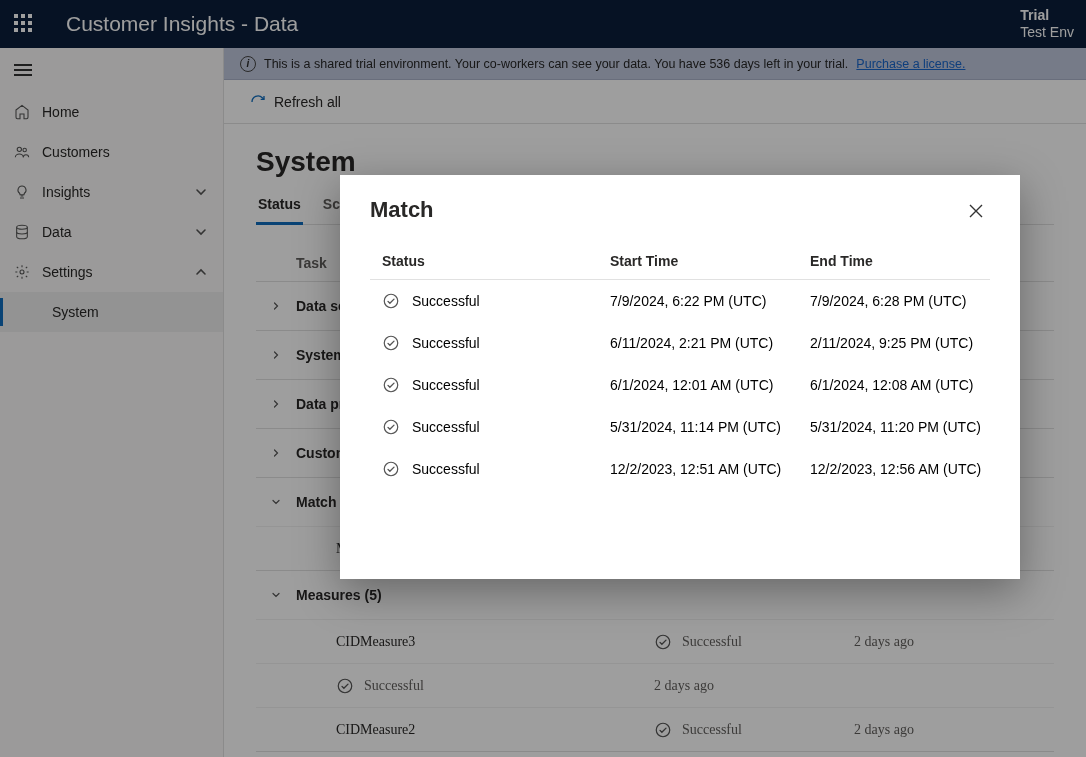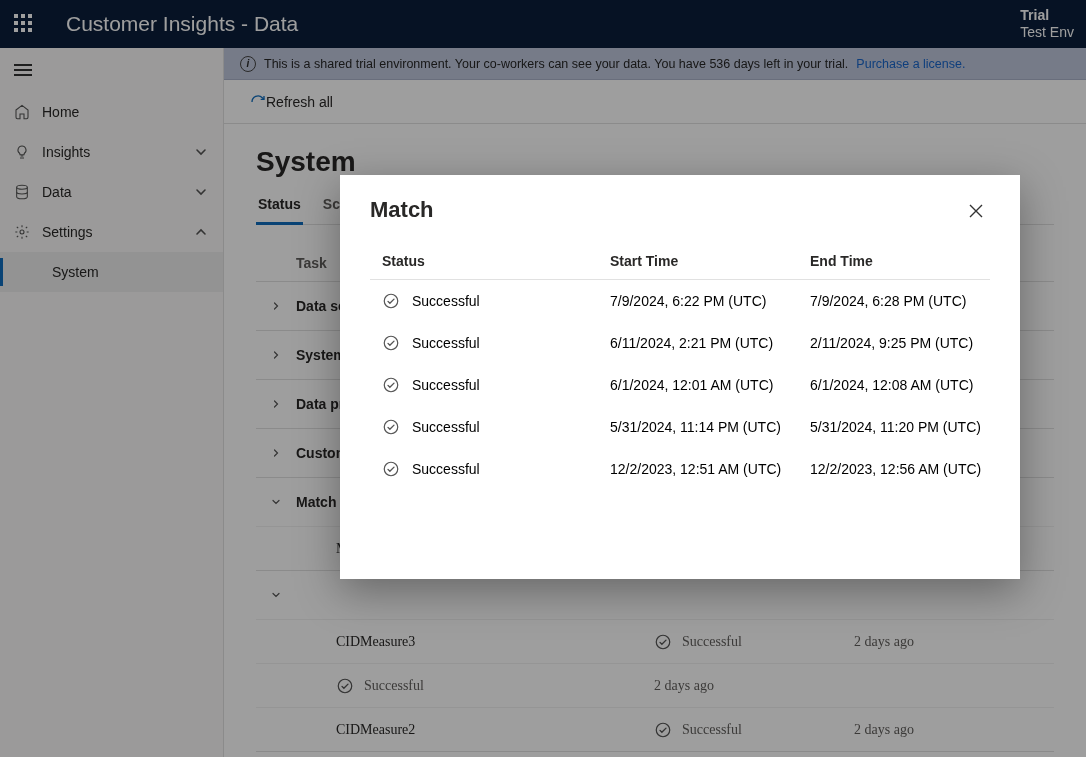--- a/index.html
+++ b/index.html
@@ -48,23 +48,23 @@
   .nav li.active::before{content:"";position:absolute;left:0;top:6px;bottom:6px;width:3px;background:var(--blue-700);}
 
   
   .main{position:absolute;top:var(--topbar-h);left:var(--sidebar-w);right:0;bottom:0;overflow:hidden;background:#fff;}
   .banner{
     height:32px;background:var(--banner-bg);display:flex;align-items:center;
     padding:0 16px;font-size:12.5px;color:#272727;gap:8px;border-bottom:1px solid #aab2c8;
     white-space:nowrap;
   }
   .banner .info-ic{width:16px;height:16px;border:1.4px solid #444;border-radius:50%;display:flex;align-items:center;justify-content:center;font-size:10px;font-weight:600;font-style:italic;}
-  .banner a{color:var(--link);cursor:pointer;}
+  .banner a{color:var(--link);text-decoration:underline;cursor:pointer;}
   .toolbar{height:44px;border-bottom:1px solid var(--border);display:flex;align-items:center;padding:0 26px;gap:10px;}
-  .refresh{display:flex;align-items:center;font-size:14px;color:var(--text);cursor:pointer;}
+  .refresh{display:flex;align-items:center;gap:8px;font-size:14px;color:var(--text);cursor:pointer;}
   .refresh svg{width:16px;height:16px;}
   .content{padding:22px 32px 0;}
   h1.page-title{font-size:28px;font-weight:600;color:var(--text);margin-bottom:8px;}
   .tabs{display:flex;gap:18px;border-bottom:1px solid var(--border);font-size:14px;}
   .tab{padding:10px 2px;color:var(--muted);cursor:pointer;font-weight:600;}
   .tab.active{color:var(--text);border-bottom:3px solid var(--blue-700);margin-bottom:-1px;}
   .grid{margin-top:20px;font-size:14px;color:var(--text);}
   .ghead{display:grid;grid-template-columns:40px 1fr 60px 200px 200px;padding:10px 0;font-weight:600;color:var(--muted);border-bottom:1px solid var(--border);}
   .grow{border-bottom:1px solid var(--border);}
   .grow .row1{display:grid;grid-template-columns:40px 1fr;align-items:center;height:48px;font-weight:600;cursor:pointer;}
@@ -133,20 +133,26 @@
     </div>
   <ul class="nav" id="nav">
       <li>
         <svg viewBox="0 0 24 24" style="color:#555">
           <use href="#ic-home"></use>
         </svg>
         <span class="nm">Home</span>
       </li>
       <li>
         <svg viewBox="0 0 24 24" style="color:#555">
+          <use href="#ic-people"></use>
+        </svg>
+        <span class="nm">Customers</span>
+      </li>
+      <li>
+        <svg viewBox="0 0 24 24" style="color:#555">
           <use href="#ic-bulb"></use>
         </svg>
         <span class="nm">Insights</span>
         <svg class="chev" viewBox="0 0 16 16" style="color:#555;">
           <use href="#ic-chevdown"></use>
         </svg>
       </li>
       <li>
         <svg viewBox="0 0 24 24" style="color:#555">
           <use href="#ic-data"></use>
@@ -262,20 +268,21 @@
               <span class="muted">2 days ago</span>
             </div>
           </div>
           <div class="grow open">
             <div class="row1">
               <span style="display:flex;justify-content:center">
                 <svg class="chev-ic" viewBox="0 0 16 16" style="color:#555">
                   <use href="#ic-chevdown"></use>
                 </svg>
               </span>
+              <span>Measures (5)</span>
             </div>
             <div class="subrow">
               <span></span>
               <span>CIDMeasure3</span>
               <span class="status-cell">
                 <svg viewBox="0 0 24 24" style="color:#555">
                   <use href="#ic-check"></use>
                 </svg>
                 <span class="muted">Successful</span>
               </span>

